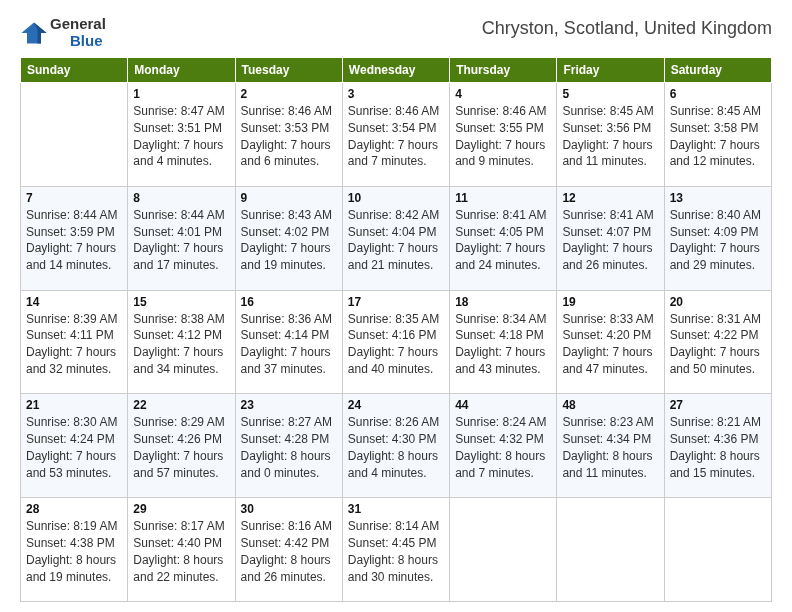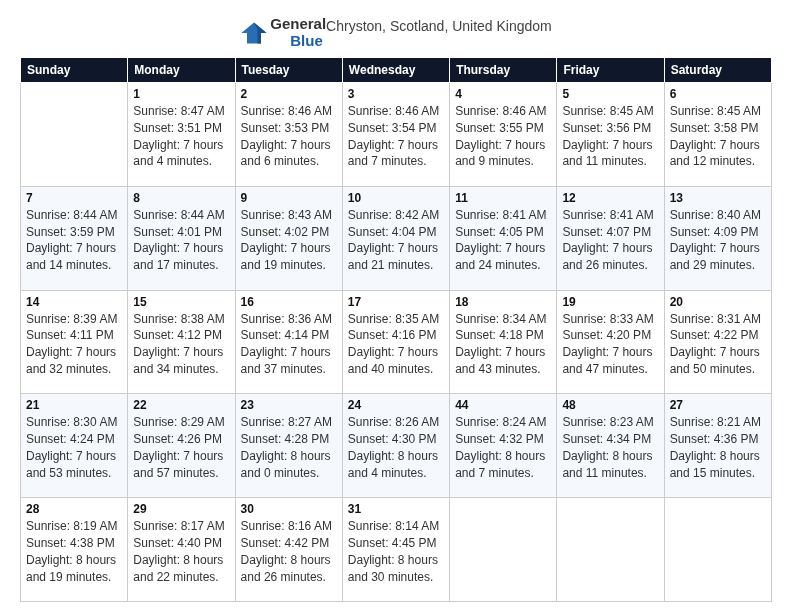--- a/index.html
+++ b/index.html
@@ -13,21 +13,21 @@
     .page {
       width: 792px;
       height: 612px;
       padding: 16px 20px 10px 20px;
       display: flex;
       flex-direction: column;
     }
     .header {
       display: flex;
       align-items: flex-start;
-      justify-content: center;
+      justify-content: space-between;
       margin-bottom: 8px;
     }
     .logo {
       display: flex;
       align-items: center;
       gap: 0px;
     }
     .logo-text {
       display: flex;
       flex-direction: column;
@@ -52,21 +52,21 @@
     .title-block {
       text-align: right;
     }
     .month-title {
       font-size: 30px;
       font-weight: bold;
       color: #222;
       line-height: 1.1;
     }
     .location {
-      font-size: 14px;
+      font-size: 18px;
       color: #444;
       margin-top: 2px;
     }
     .calendar {
       width: 100%;
       border-collapse: collapse;
       flex: 1;
       font-size: 11px;
     }
     .calendar th {
@@ -100,21 +100,21 @@
     .empty-cell {
       background: #f9f9f9;
     }
     tr:nth-child(even) td {
       background-color: #f5f8fd;
     }
     tr:nth-child(odd) td {
       background-color: #ffffff;
     }
     .calendar thead tr th {
-      background-color: #0f172a;
+      background-color: #4d7c0f;
     }
   </style>
 </head>
 <body>
 
 <div class="page">
   <div class="header">
     <div class="logo">
       <svg class="logo-icon" viewBox="0 0 40 40" xmlns="http://www.w3.org/2000/svg">
         <polygon points="20,5 38,20 30,20 30,35 10,35 10,20 2,20" fill="#2a6db5"></polygon>

